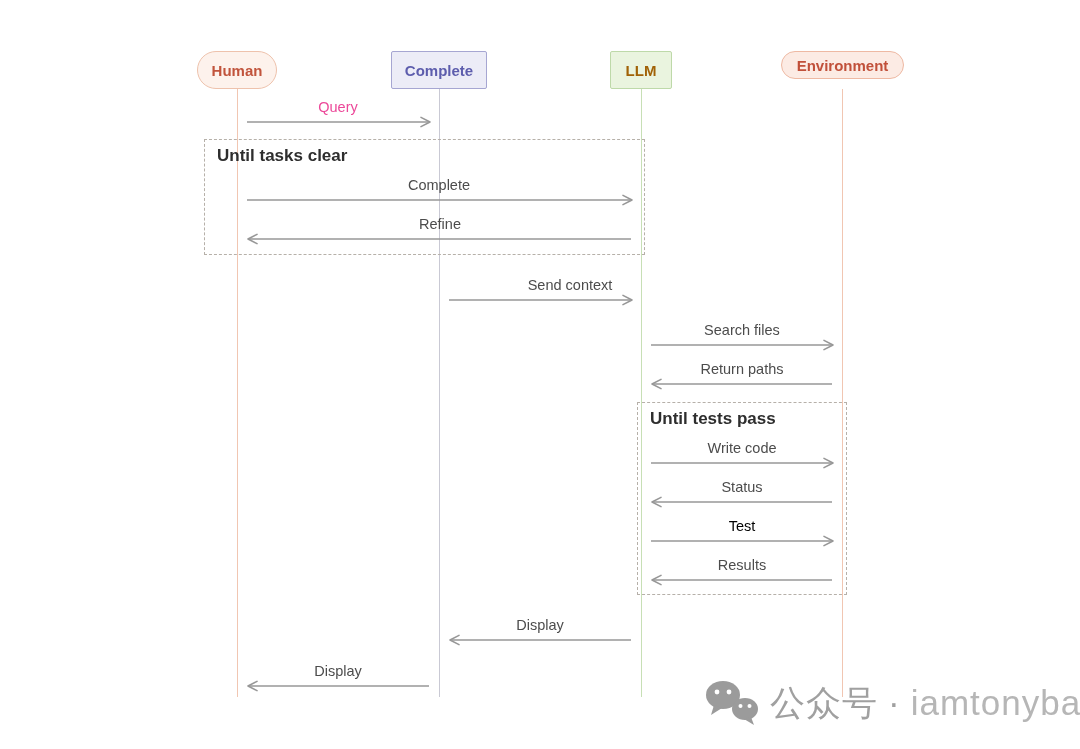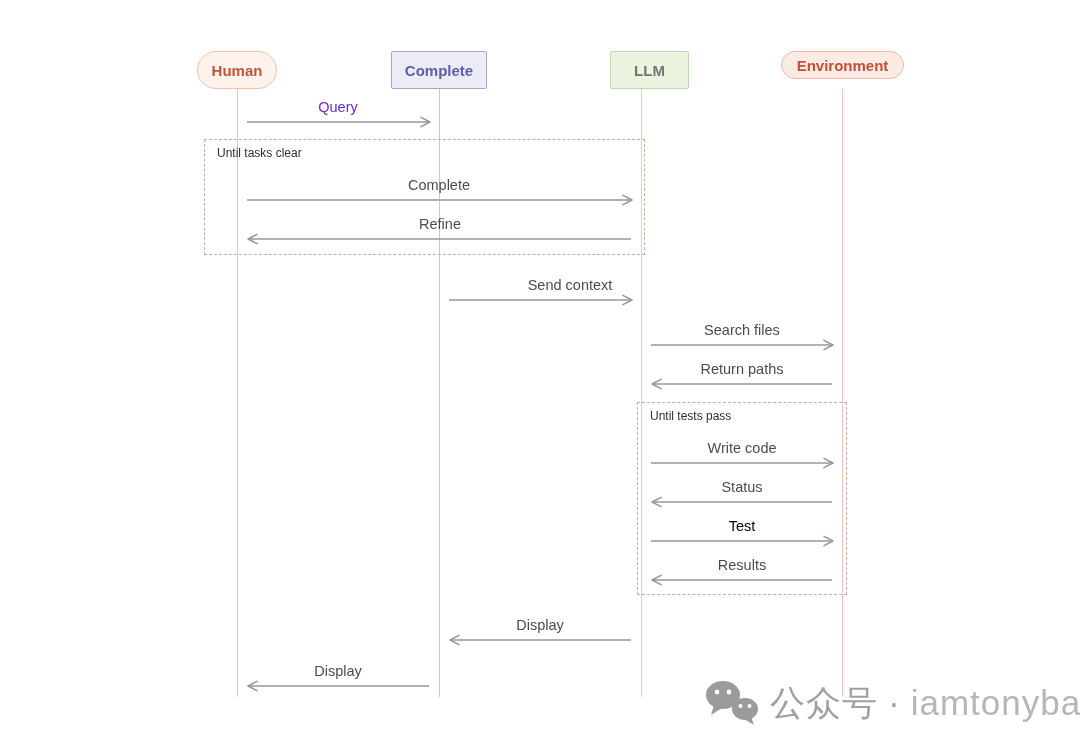--- a/index.html
+++ b/index.html
@@ -9,21 +9,21 @@
   }
   .lifeline{position:absolute;width:1px;}
   .actor{
     position:absolute;height:38px;display:flex;align-items:center;justify-content:center;
     font-weight:bold;font-size:15px;box-sizing:border-box;background:#fff;
   }
   .actor.pill{border-radius:19px;}
   .actor.rect{border-radius:2px;}
   .loopbox{position:absolute;box-sizing:border-box;border:1.5px dashed #b6b0a9;}
   .looplabel{
-    position:absolute;font-weight:normal;font-size:12px;color:#2e2e2e;white-space:nowrap;
+    position:absolute;font-weight:bold;font-size:17px;color:#2e2e2e;white-space:nowrap;
   }
   .msglabel{
     position:absolute;transform:translateX(-50%);font-size:14.5px;color:#4c4c4c;
     white-space:nowrap;line-height:18px;
   }
   svg.arrows{position:absolute;left:0;top:0;}
   .watermark{
     position:absolute;left:704px;top:676px;height:54px;display:flex;align-items:center;
     font-size:35px;letter-spacing:1px;white-space:nowrap;
   }
@@ -86,35 +86,35 @@
         </g>
         <g>
           <line x1="631" x2="450" y1="640" y2="640" stroke="#979797" stroke-width="1.3"></line>
           <path d="M 459 635.4 L 450 640 L 459 644.6" fill="none" stroke="#979797" stroke-width="1.6" stroke-linecap="round" stroke-linejoin="round"></path>
         </g>
         <g>
           <line x1="429" x2="248" y1="686" y2="686" stroke="#979797" stroke-width="1.3"></line>
           <path d="M 257 681.4 L 248 686 L 257 690.6" fill="none" stroke="#979797" stroke-width="1.6" stroke-linecap="round" stroke-linejoin="round"></path>
         </g>
       </svg>
-      <div class="msglabel" style="left: 338px; top: 98px; color: #6d28d9;">Query</div>
+      <div class="msglabel" style="left: 338px; top: 98px; color: #ec4899;">Query</div>
       <div class="msglabel" style="left: 439px; top: 176px; color: rgb(76, 76, 76);">Complete</div>
       <div class="msglabel" style="left: 440px; top: 215px; color: rgb(76, 76, 76);">Refine</div>
       <div class="msglabel" style="left: 540px; top: 276px; color: rgb(76, 76, 76); margin-left: 30px;">Send context</div>
       <div class="msglabel" style="left: 742px; top: 321px; color: rgb(76, 76, 76);">Search files</div>
       <div class="msglabel" style="left: 742px; top: 360px; color: rgb(76, 76, 76);">Return paths</div>
       <div class="msglabel" style="left: 742px; top: 439px; color: rgb(76, 76, 76);">Write code</div>
       <div class="msglabel" style="left: 742px; top: 478px; color: rgb(76, 76, 76);">Status</div>
       <div class="msglabel" style="left: 742px; top: 517px; color: #000000;">Test</div>
       <div class="msglabel" style="left: 742px; top: 556px; color: rgb(76, 76, 76);">Results</div>
       <div class="msglabel" style="left: 540px; top: 616px; color: rgb(76, 76, 76);">Display</div>
       <div class="msglabel" style="left: 338px; top: 662px; color: rgb(76, 76, 76);">Display</div>
       <div class="actor pill" style="left: 197px; top: 51px; width: 80px; height: 38px; background: rgb(253, 242, 236); border: 1px solid rgb(238, 194, 172); color: rgb(193, 84, 60);">Human</div>
       <div class="actor rect" style="left: 391px; top: 51px; width: 96px; height: 38px; background: rgb(236, 236, 247); border: 1px solid rgb(166, 166, 210); color: rgb(93, 93, 173);">Complete</div>
-      <div class="actor rect" style="left: 610px; top: 51px; width: 79px; height: 38px; background: rgb(234, 244, 223); border: 1px solid rgb(190, 217, 169); color: #737373;">LLM</div>
+      <div class="actor rect" style="left: 610px; top: 51px; width: 62px; height: 38px; background: rgb(234, 244, 223); border: 1px solid rgb(190, 217, 169); color: #a16207;">LLM</div>
       <div class="actor pill" style="left: 781px; top: 51px; width: 123px; height: 28px; background: rgb(252, 235, 228); border: 1px solid rgb(238, 185, 163); color: rgb(193, 80, 58);">Environment</div>
     </div>
 
   <div class="watermark">
     <svg width="56" height="48" viewBox="0 0 56 48">
       <g id="wm-icon" fill="#9b9b9b">
         <ellipse cx="19" cy="16" rx="17" ry="14"></ellipse>
         <path d="M10 26 L7 36 L18 29 Z"></path>
         <circle cx="13" cy="13" r="2.4" fill="#ffffff"></circle>
         <circle cx="25" cy="13" r="2.4" fill="#ffffff"></circle>

